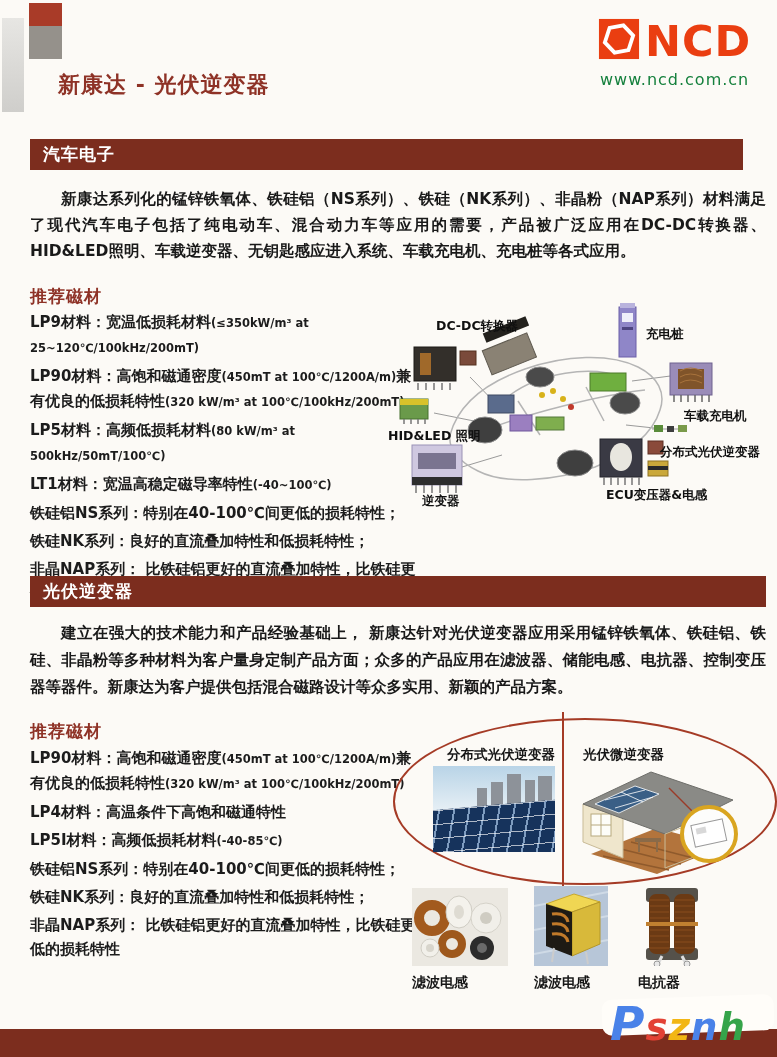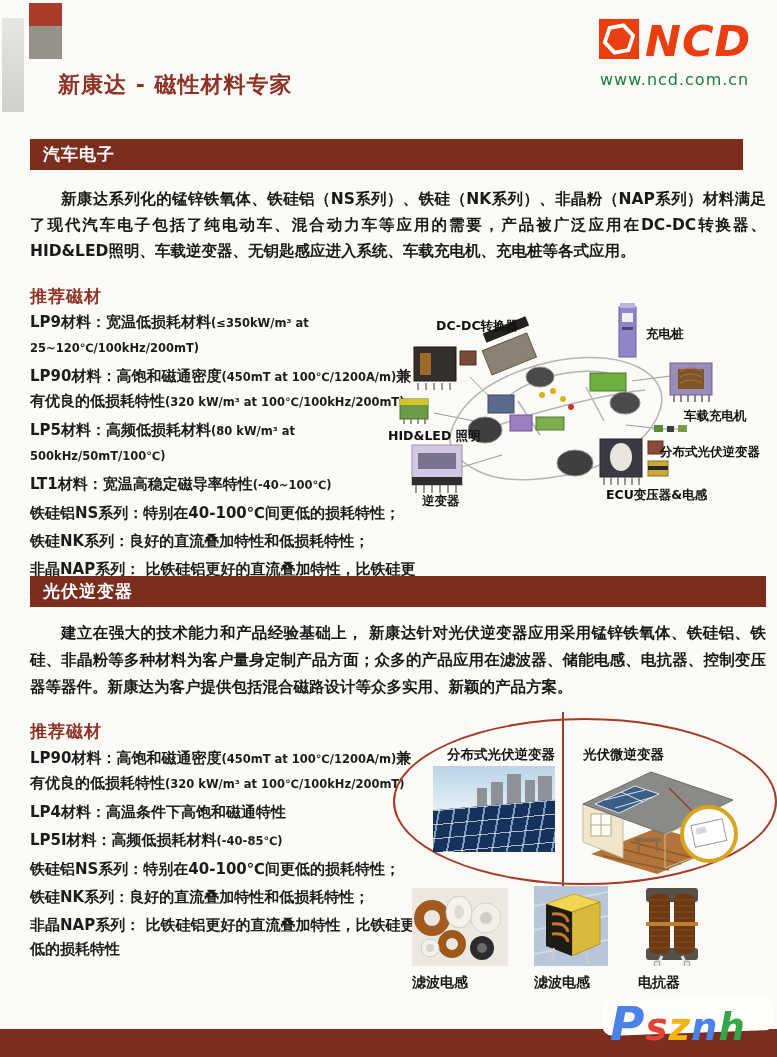--- a/index.html
+++ b/index.html
@@ -6,21 +6,21 @@
   .page{position:relative;width:777px;height:1057px;background:#fcfaf6;overflow:hidden;
         font-family:"DejaVu Sans","Liberation Sans",sans-serif;color:#1c1c1c;}
   .abs{position:absolute;}
 
   
   .edge-strip{left:2px;top:18px;width:22px;height:94px;background:linear-gradient(180deg,#e7e6e3,#cfcecb);}
   .sq-red{left:29px;top:3px;width:33px;height:23px;background:#a93b28;}
   .sq-gray{left:29px;top:26px;width:33px;height:33px;background:#95918b;}
   .brand{left:58px;top:70px;font-size:22px;font-weight:800;color:#8e3226;letter-spacing:1px;white-space:nowrap;}
   .logo{left:598px;top:18px;display:flex;align-items:center;gap:5px;}
-  .logo-text{font-size:43px;font-style:italic;font-weight:800;color:#ea3e11;line-height:46px;letter-spacing:1px;}
+  .logo-text{font-size:43px;font-weight:800;color:#ea3e11;line-height:46px;letter-spacing:1px;}
   .logo-url{left:600px;top:70px;font-size:16px;font-weight:400;color:#15803d;letter-spacing:1px;}
 
   
   .banner{left:30px;height:31px;background:#7c2d1e;color:#fff;font-size:17px;font-weight:700;
           line-height:31px;padding-left:13px;box-sizing:border-box;letter-spacing:1px;}
   .b1{top:139px;width:713px;}
   .b2{top:576px;width:736px;}
   .intro{left:30px;width:736px;margin:0;text-indent:2em;font-weight:700;color:#191919;text-align:justify;}
   .i1{top:186px;font-size:15.5px;line-height:26px;}
   .i2{top:620px;font-size:15.5px;line-height:27px;}
@@ -72,21 +72,21 @@
   .wm .w0{font-size:47px;}
 </style>
 </head>
 <body>
 
 <div class="page">
 
   <div class="abs edge-strip"></div>
   <div class="abs sq-red"></div>
   <div class="abs sq-gray"></div>
-  <div class="abs brand">新康达 - 磁性材料专家</div>
+  <div class="abs brand">新康达 - 光伏逆变器</div>
 
   <div class="abs logo">
     <span>
       <svg width="42" height="42" viewBox="0 0 44 44">
         <rect x="1" y="1" width="42" height="42" fill="#ea3e11"></rect>
         <polygon points="22,7 35,14 35,30 22,37 9,30 9,14" fill="none" stroke="#ffffff" stroke-width="4" transform="rotate(18 22 22)"></polygon>
       </svg>
     </span>
     <span class="logo-text">NCD</span>
   </div>

